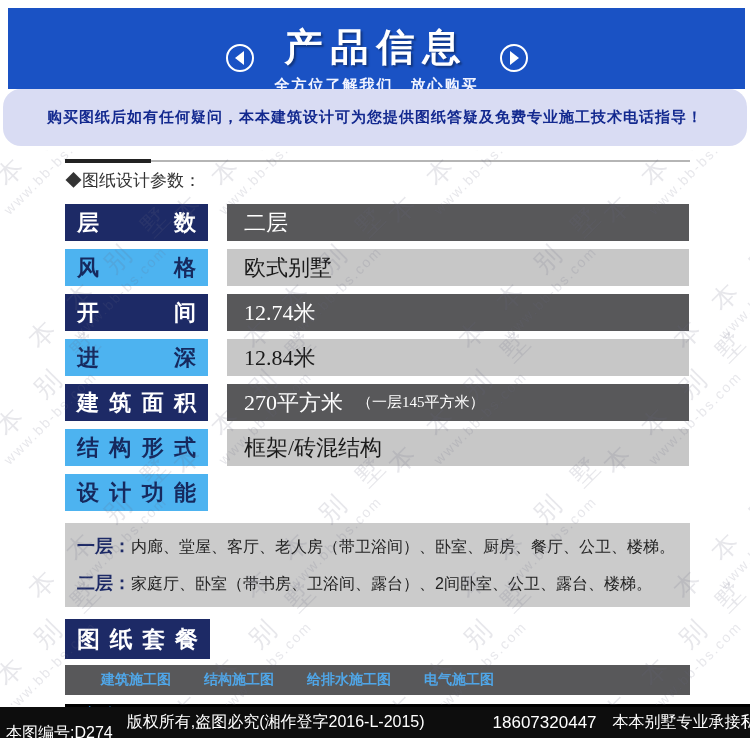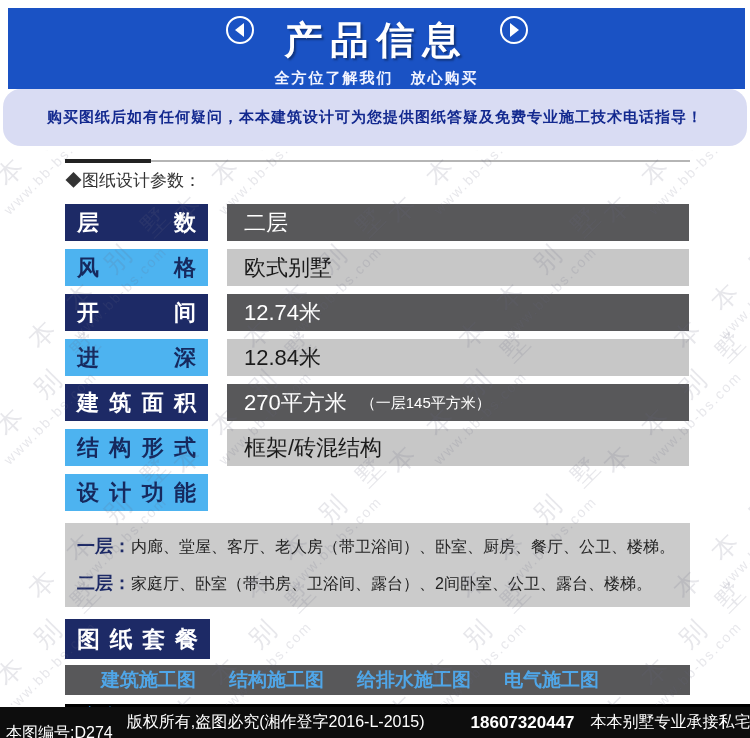--- a/index.html
+++ b/index.html
@@ -6,21 +6,21 @@
   html,body { width:750px; height:738px; }
   body {
     position:relative; background:#ffffff; overflow:hidden;
     font-family:"Liberation Sans", sans-serif;
   }
   
   .header {
     position:absolute; left:8px; top:8px; width:737px; height:81px;
     background:#1a52c4; color:#fff; text-align:center;
   }
-  .header-title-row { display:flex; align-items:flex-start; justify-content:center; gap:30px; padding-top:7px; }
+  .header-title-row { display:flex; align-items:flex-end; justify-content:center; gap:30px; padding-top:14px; }
   .header-title {
     font-family:"Liberation Serif", serif; font-weight:bold;
     font-size:38px; letter-spacing:8px; text-shadow:2px 2px 2px rgba(0,0,0,.35);
   }
   .arrow-btn { width:30px; height:30px; display:inline-block; cursor:pointer; }
   .header-subtitle { font-size:15px; margin-top:3px; letter-spacing:2px; color:#f2f4ff; font-weight:bold; }
   
   .notice-strip {
     position:absolute; left:3px; top:89px; width:744px; height:57px;
     background:#d9dcf3; color:#13298f; font-size:15px; font-weight:bold;
@@ -35,21 +35,21 @@
   .param-row { display:flex; margin-bottom:8px; }
   .param-label {
     width:143px; height:37px; line-height:37px; padding:0 12px;
     font-size:22px; font-weight:bold; text-align:justify;
     text-align-last:justify; -moz-text-align-last:justify;
   }
   .param-label.navy { background:#1d2a66; color:#ffffff; }
   .param-label.blue { background:#4db3f0; color:#16295e; }
   .param-value {
     width:462px; height:37px; line-height:37px; margin-left:19px; padding-left:17px;
-    font-size:22px; display:flex; align-items:center;
+    font-size:22px; display:flex; align-items:center;font-family:Liberation Serif, serif;
   }
   .param-value.dark { background:#58585a; color:#ffffff; }
   .param-value.light { background:#c7c7c7; color:#1a1a1a; }
   .value-note { font-size:15px; margin-left:14px; font-weight:normal; }
   
   .floors-box {
     margin:12px 0 0 65px; width:625px; background:#cbcbcb;
     padding:5px 6px 5px 12px; color:#222;
   }
   .floor-line { line-height:36px; font-size:16px; }
@@ -57,38 +57,38 @@
   
   .package-heading {
     margin:12px 0 0 65px; width:145px; height:40px; line-height:40px;
     background:#1d2a66; color:#fff; font-size:23px; font-weight:bold;
     padding:0 12px; text-align:justify; text-align-last:justify; -moz-text-align-last:justify;
   }
   .blueprint-bar {
     margin:6px 0 0 65px; width:625px; height:30px; background:#58585a;
     display:flex; align-items:center; padding-left:36px; gap:33px;
   }
-  .blueprint-item { color:#4fa6e8; font-size:19px; font-weight:bold; cursor:pointer; }
+  .blueprint-item { color:#4fa6e8; font-size:14px; font-weight:bold; cursor:pointer; }
   
   .attention-bar {
     margin:9px 0 0 65px; width:706px; height:29px; background:#000;
     display:flex; align-items:center; color:#2e9af0;
   }
   .attention-label { font-size:23px; font-weight:bold; padding:0 8px 0 12px; }
   .attention-sep { width:1px; height:23px; background:#4a4a4a; }
   .attention-text { font-size:12px; font-weight:bold; padding-left:10px;font-family:Liberation Serif, serif; }
   
   .footer {
     position:absolute; left:0; bottom:0; width:750px; height:31px;
     background:#0d0d0d; color:#fff; display:flex; align-items:center; font-size:16px;
   }
   .footer span { white-space:nowrap; }
   .footer-serial { margin-left:6px;margin-top:21px; }
   .footer-copy { margin-left:14px; }
-  .footer-phone { margin-left:46px; font-size:17px;font-weight:bold; }
+  .footer-phone { margin-left:68px; font-size:17px; }
   .footer-tagline { margin-left:16px; }
   
   .watermark-layer {
     position:absolute; left:0; top:150px; width:750px; height:555px;
     pointer-events:none; overflow:hidden; z-index:10;
   }
   .wm {
     position:absolute; transform:rotate(-45deg); white-space:nowrap;
     color:rgba(105,105,130,0.16); text-align:center;
   }

